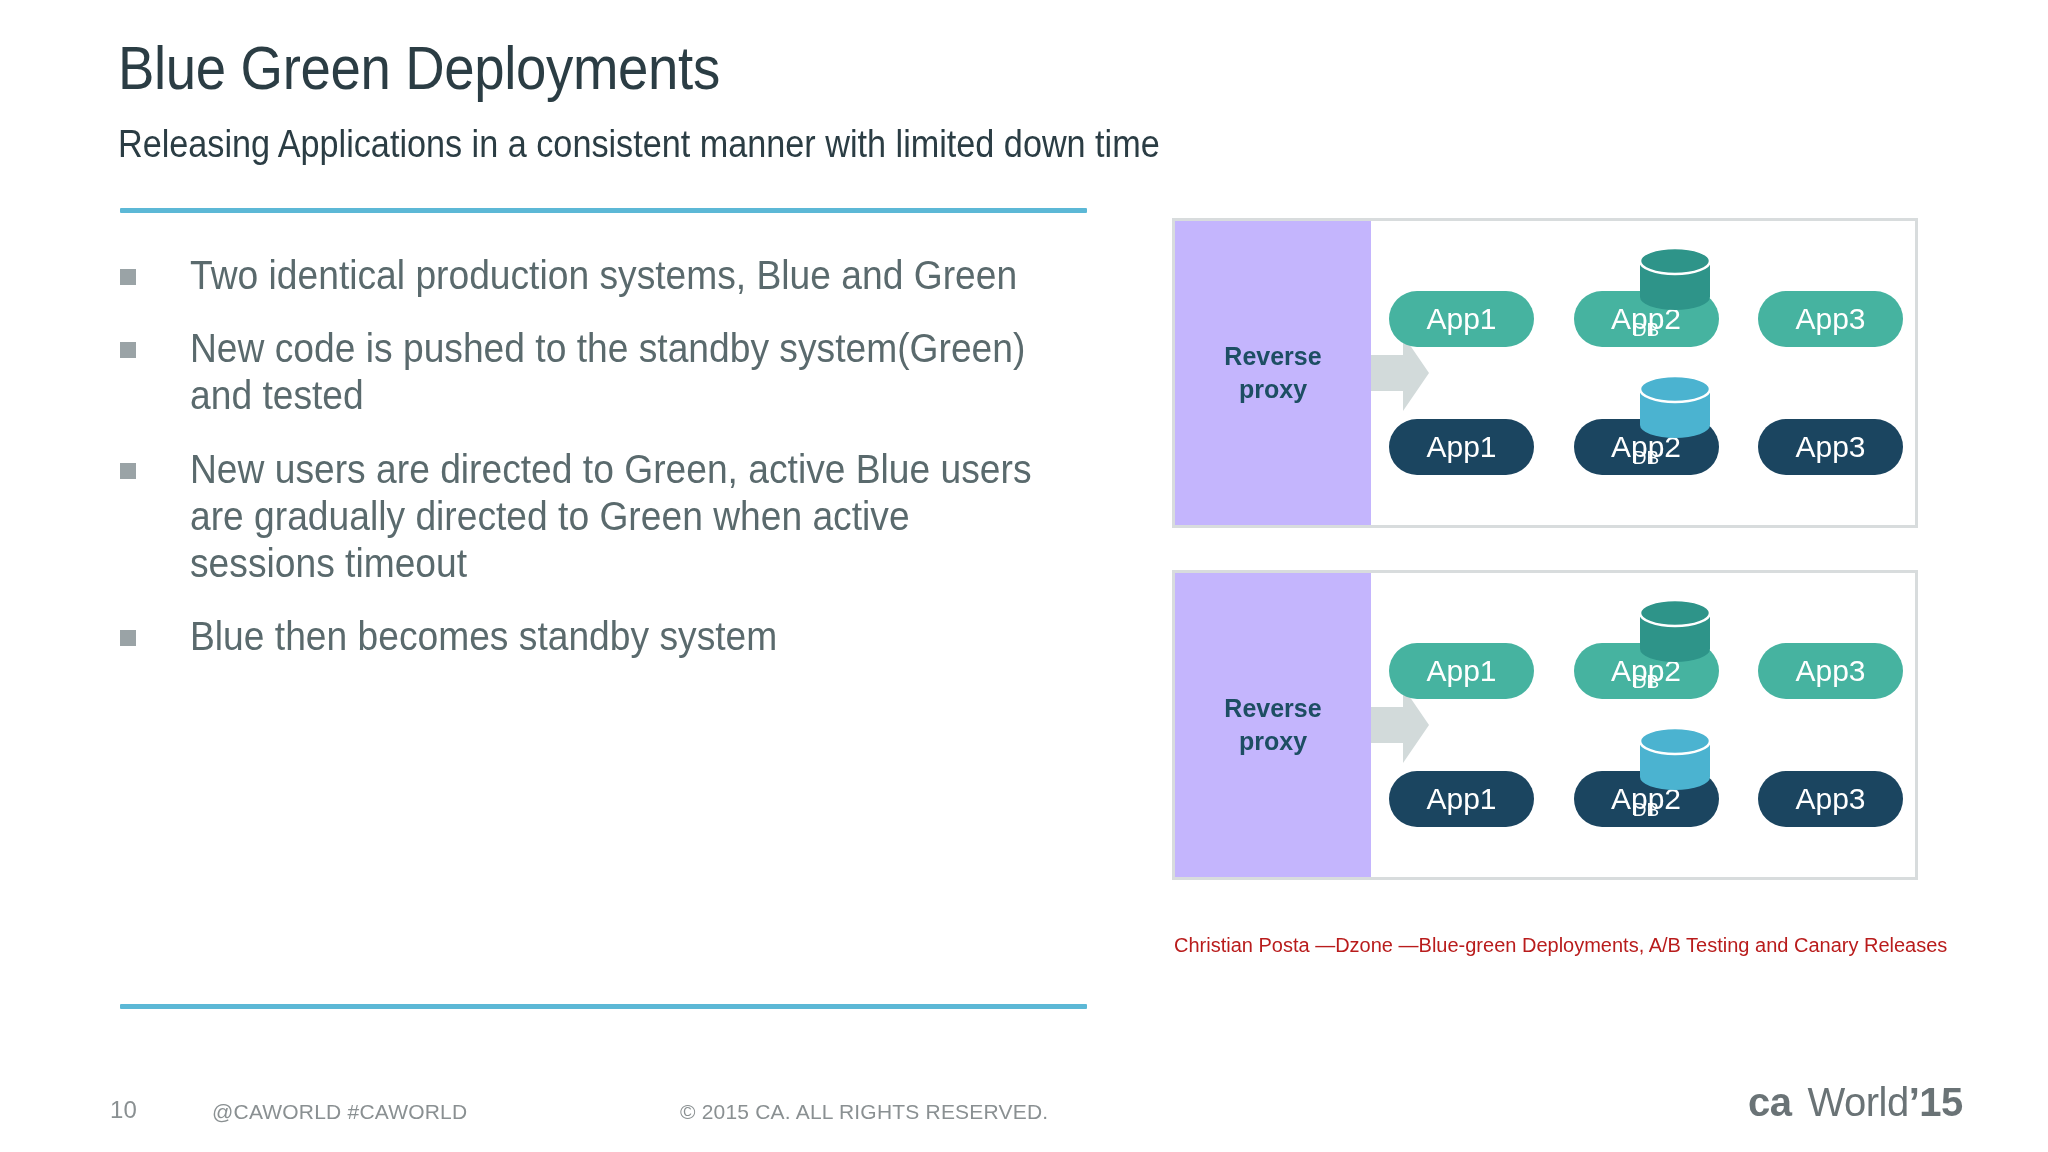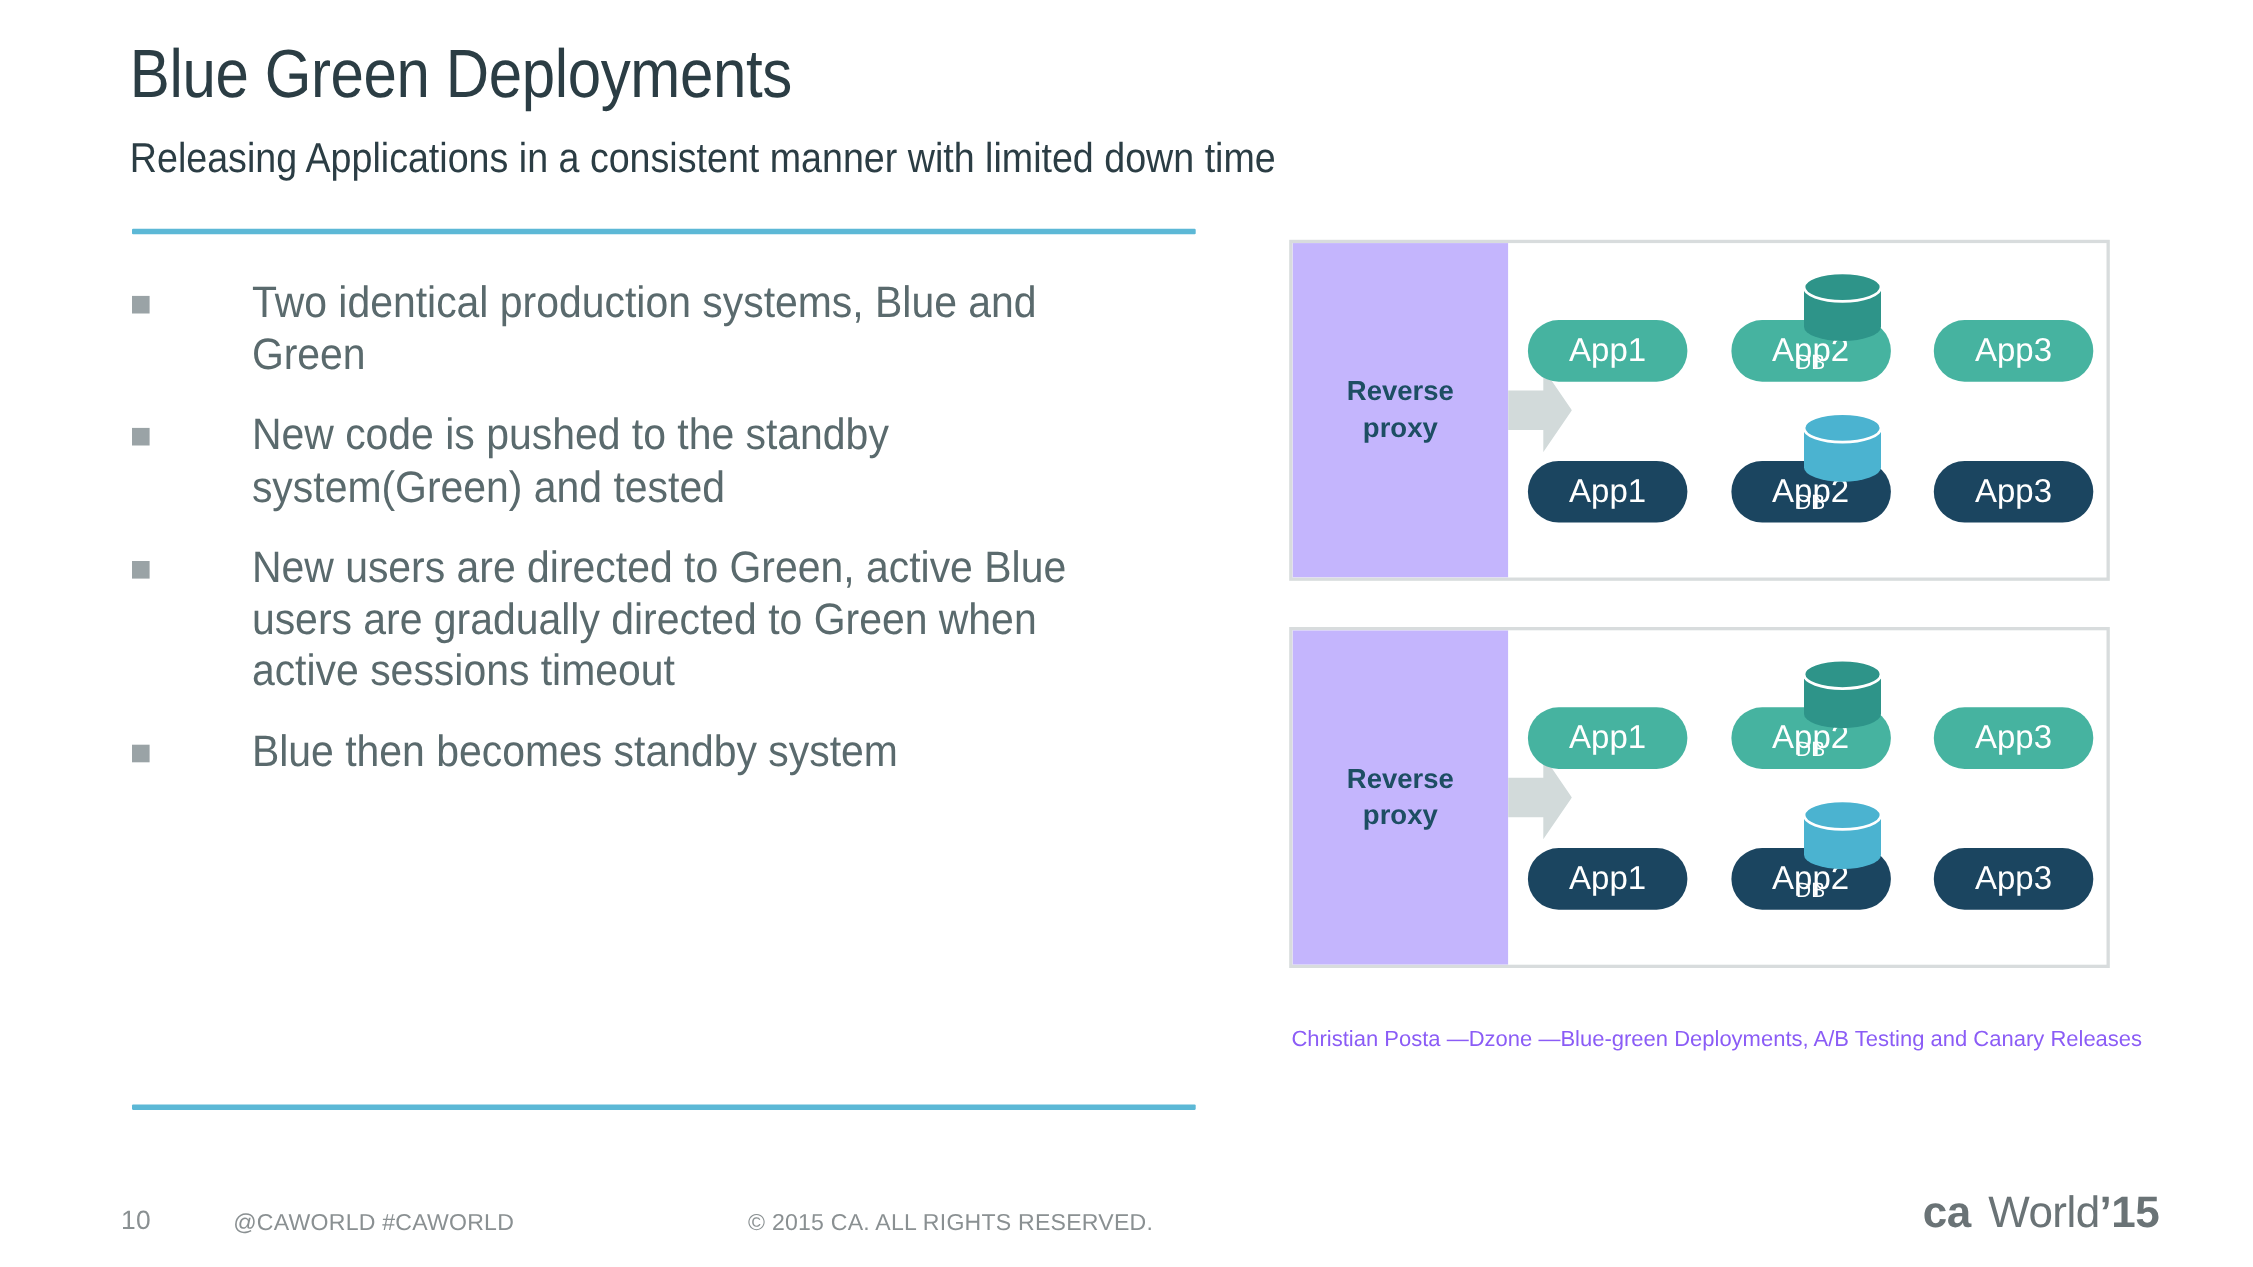--- a/index.html
+++ b/index.html
@@ -59,21 +59,20 @@
   #bullet-list {
     position: absolute;
     left: 120px;
     top: 252px;
     width: 980px;
   }
   .bullet-row {
     display: flex;
     align-items: flex-start;
     margin-bottom: 26px;
-    gap: 39px;
   }
   .bullet-marker {
     flex: 0 0 auto;
     width: 16px;
     height: 16px;
     background: #9aa3a6;
     margin-top: 17px;
     margin-right: 54px;
   }
   .bullet-text {
@@ -177,21 +176,21 @@
 
   
   #citation-block {
     position: absolute;
     left: 1174px;
     top: 930px;
     width: 780px;
   }
   #citation-text {
     font-size: 20px;
-    color: #8b5cf6;
+    color: #b91c1c;
     line-height: 1.5;
     white-space: nowrap;
   }
   #citation-link {
     display: inline-block;
     font-size: 20px;
     color: #1d4e63;
     line-height: 1.5;
     text-decoration: underline;
     white-space: nowrap;

